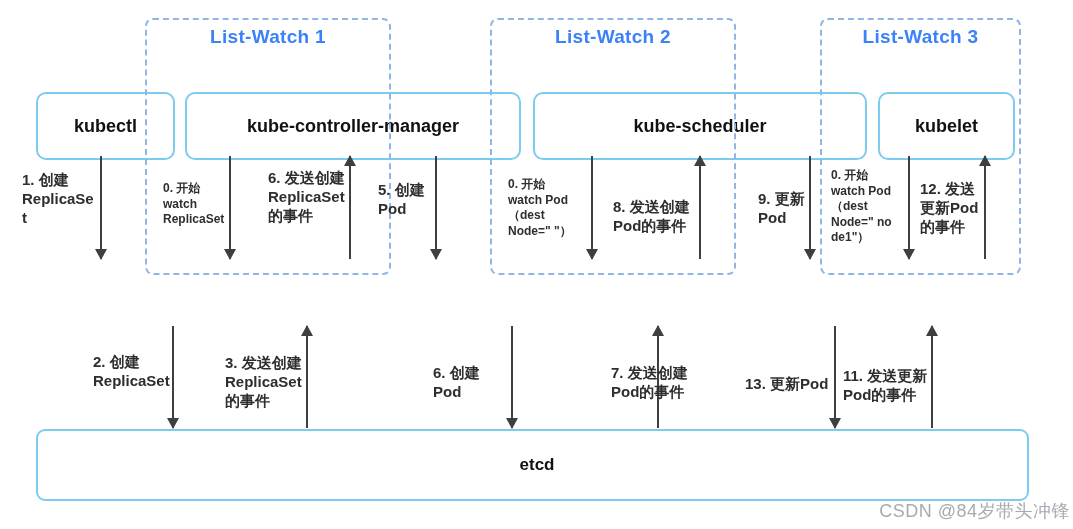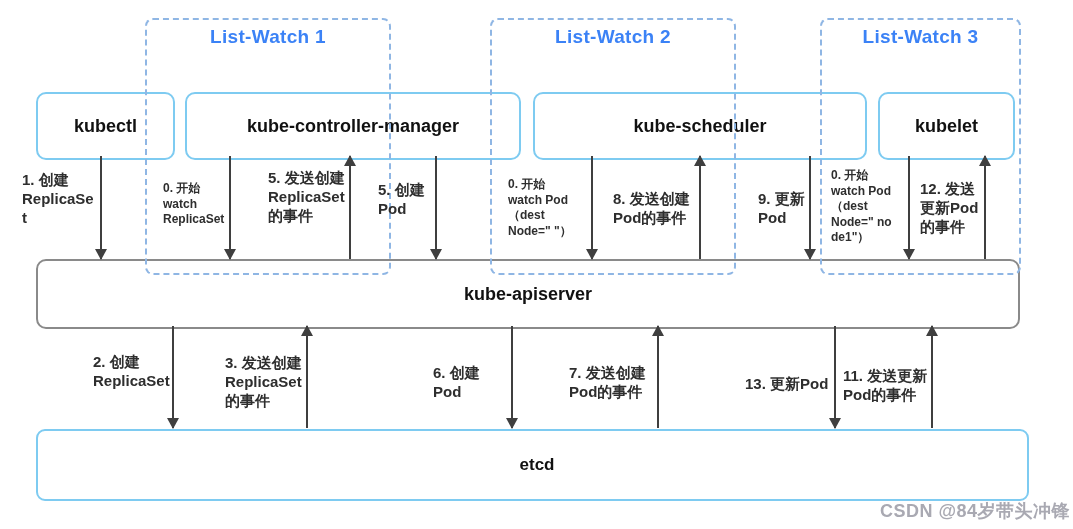--- a/index.html
+++ b/index.html
@@ -33,42 +33,39 @@
   .arrow.down::after{bottom:-1px;border-top:11px solid #3f3f3f;}
   .arrow.up::after{top:-1px;border-bottom:11px solid #3f3f3f;}
   
   .albl{
     position:absolute;color:#2e2e2e;white-space:pre-line;z-index:7;
     font-size:15px;line-height:19px;font-weight:600;
   }
   .albl.sm{font-size:12px;line-height:15.5px;}
   .watermark{
     position:absolute;right:3px;top:499px;z-index:8;
-    font-size:18px;color:#a9a9b2;font-weight:700;letter-spacing:.5px;
+    font-size:18px;color:#a9a9b2;font-weight:400;letter-spacing:.5px;
   }
 </style>
 </head>
 <body>
 
 <div id="canvas">
 
   <div class="node" style="left:36px;top:92px;width:135px;height:64px">
     <span>kubectl</span>
   </div>
   <div class="node" style="left:185px;top:92px;width:332px;height:64px">
     <span>kube-controller-manager</span>
   </div>
   <div class="node" style="left:533px;top:92px;width:330px;height:64px">
     <span>kube-scheduler</span>
   </div>
   <div class="node" style="left:878px;top:92px;width:133px;height:64px">
     <span>kubelet</span>
-  </div>
-  <div class="node gray" style="left:36px;top:259px;width:980px;height:66px">
-    <span>kube-apiserver</span>
   </div>
   <div class="node etcd" style="left:36px;top:429px;width:980px;height:68px">
     <span>etcd</span>
   </div>
 
   <div class="lw-box" style="left:145px;top:18px;width:242px;height:253px">
     <div class="lw-title">List-Watch 1</div>
   </div>
   <div class="lw-box" style="left:490px;top:18px;width:242px;height:253px">
     <div class="lw-title">List-Watch 2</div>
@@ -86,30 +83,30 @@
   <div class="arrow down" style="left:809px;top:156px;height:103px"></div>
   <div class="arrow down" style="left:908px;top:156px;height:103px"></div>
   <div class="arrow up" style="left:984px;top:156px;height:103px"></div>
 
   <div class="albl" style="left:22px;top:170px">1. 创建
 ReplicaSe
 t</div>
   <div class="albl sm" style="left:163px;top:181px">0. 开始
 watch
 ReplicaSet</div>
-  <div class="albl" style="left:268px;top:168px">5. 发送创建
+  <div class="albl" style="left:268px;top:168px">6. 发送创建
 ReplicaSet
 的事件</div>
   <div class="albl" style="left:378px;top:180px">5. 创建
 Pod</div>
   <div class="albl sm" style="left:508px;top:177px">0. 开始
 watch Pod
 （dest
 Node=" "）</div>
-  <div class="albl" style="left:613px;top:189px">8. 发送创建
+  <div class="albl" style="left:613px;top:197px">8. 发送创建
 Pod的事件</div>
   <div class="albl" style="left:758px;top:189px">9. 更新
 Pod</div>
   <div class="albl sm" style="left:831px;top:168px">0. 开始
 watch Pod
 （dest
 Node=" no
 de1"）</div>
   <div class="albl" style="left:920px;top:179px">12. 发送
 更新Pod
@@ -122,21 +119,21 @@
   <div class="arrow down" style="left:834px;top:326px;height:102px"></div>
   <div class="arrow up" style="left:931px;top:326px;height:102px"></div>
 
   <div class="albl" style="left:93px;top:352px">2. 创建
 ReplicaSet</div>
   <div class="albl" style="left:225px;top:353px">3. 发送创建
 ReplicaSet
 的事件</div>
   <div class="albl" style="left:433px;top:363px">6. 创建
 Pod</div>
-  <div class="albl" style="left:569px;top:363px">7. 发送创建
+  <div class="albl" style="left:611px;top:363px">7. 发送创建
 Pod的事件</div>
   <div class="albl" style="left:745px;top:374px">13. 更新Pod</div>
   <div class="albl" style="left:843px;top:366px">11. 发送更新
 Pod的事件</div>
 
   <div class="watermark">CSDN @84岁带头冲锋</div>
 
 </div>
 
 </body></html>

